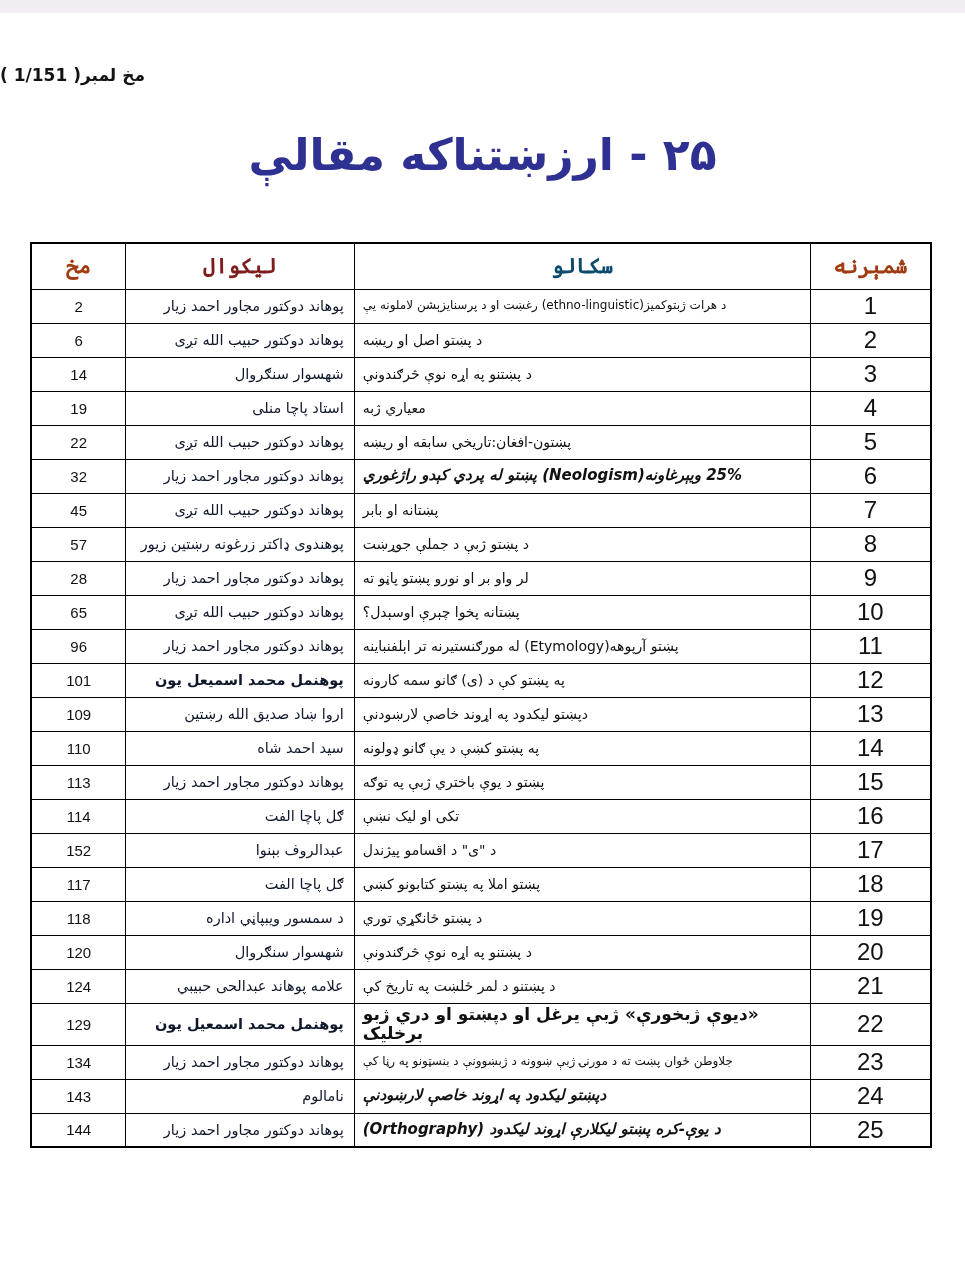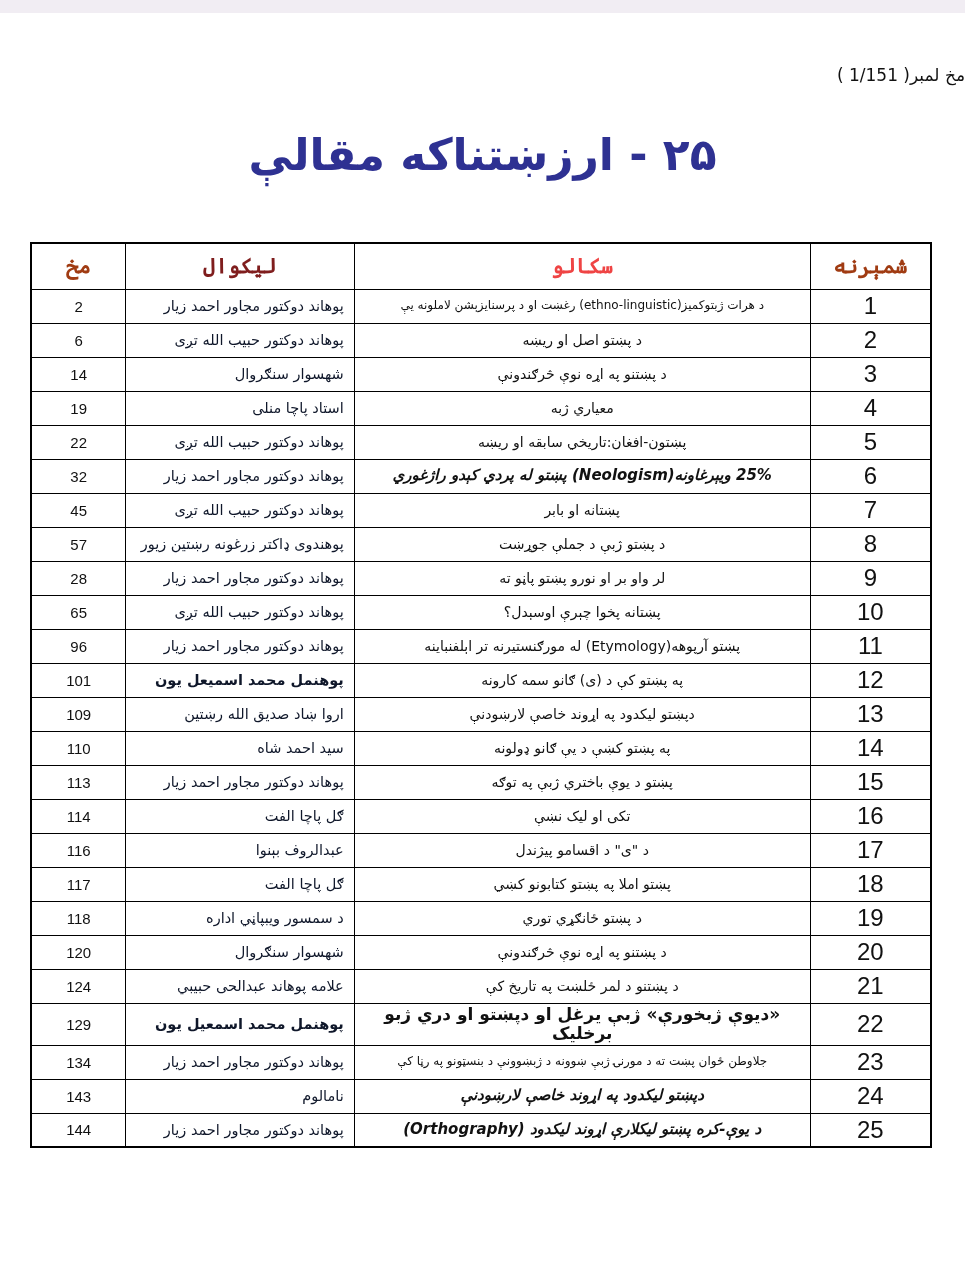--- a/index.html
+++ b/index.html
@@ -10,24 +10,24 @@
     background: #ffffff;
     font-family: "DejaVu Sans", sans-serif;
     direction: rtl;
   }
   .top-strip {
     height: 13px;
     width: 100%;
     background: #f1edf3;
   }
   .page-header {
-    text-align: right;
+    text-align: left;
     margin-top: 52px;
     font-size: 17px;
-    font-weight: 400;
+    font-weight: 700;
     color: #121212;
     letter-spacing: 0.5px;
   }
   .doc-title {
     text-align: center;
     margin-top: 44px;
     font-size: 44px;
     font-weight: 700;
     color: #2e3192;
   }
@@ -55,21 +55,21 @@
   .col-topic  { width: 457px; }
   .col-author { width: 229px; }
   .col-page   { width: 95px;  }
   td.cell-number {
     text-align: center;
     font-size: 24px;
     font-family: "Liberation Sans", "DejaVu Sans", sans-serif;
     color: #111;
   }
   td.cell-topic {
-    text-align: center;
+    text-align: left;
     padding: 1px 8px;
     font-size: 14px;
     line-height: 1.15;
     color: #111;
     margin-top: 44px;
   }
   td.cell-topic.bold { font-weight: 700; font-size: 15px; font-style: italic; }
   td.cell-topic.bold-large { font-weight: 700; font-size: 17px; }
   td.cell-topic.small { font-size: 12px; }
   td.cell-author {
@@ -99,21 +99,21 @@
   <table class="articles">
     <colgroup>
       <col class="col-number">
       <col class="col-topic">
       <col class="col-author">
       <col class="col-page">
     </colgroup>
     <thead>
       <tr>
         <th style="color: rgb(160, 59, 18); margin-left: 34px;">شمېرنه</th>
-        <th style="color: #ef4444;">سکالو</th>
+        <th style="color: #0c4a6e;">سکالو</th>
         <th style="color: #7f1d1d;">ليکوال</th>
         <th style="color: rgb(160, 59, 18);">مخ</th>
       </tr>
     </thead>
     <tbody>
         <tr>
           <td class="cell-number">1</td>
           <td class="cell-topic small">د هرات ژبتوکمیز(ethno-linguistic) رغښت او د پرسنایزېشن لاملونه یې</td>
           <td class="cell-author">پوهاند دوکتور مجاور احمد زیار</td>
           <td class="cell-page">2</td>
@@ -205,21 +205,21 @@
         <tr>
           <td class="cell-number">16</td>
           <td class="cell-topic">تکی او لیک نښې</td>
           <td class="cell-author">ګل پاچا الفت</td>
           <td class="cell-page">114</td>
         </tr>
         <tr>
           <td class="cell-number">17</td>
           <td class="cell-topic">د "ی" د اقسامو پیژندل</td>
           <td class="cell-author">عبدالروف بېنوا</td>
-          <td class="cell-page">116</td>
+          <td class="cell-page">152</td>
         </tr>
         <tr>
           <td class="cell-number">18</td>
           <td class="cell-topic">پښتو املا په پښتو کتابونو کښي</td>
           <td class="cell-author">ګل پاچا الفت</td>
           <td class="cell-page">117</td>
         </tr>
         <tr>
           <td class="cell-number">19</td>
           <td class="cell-topic">د پښتو ځانګړي توري</td>

